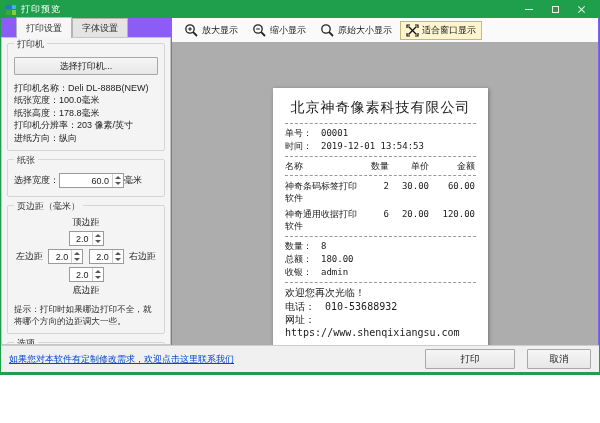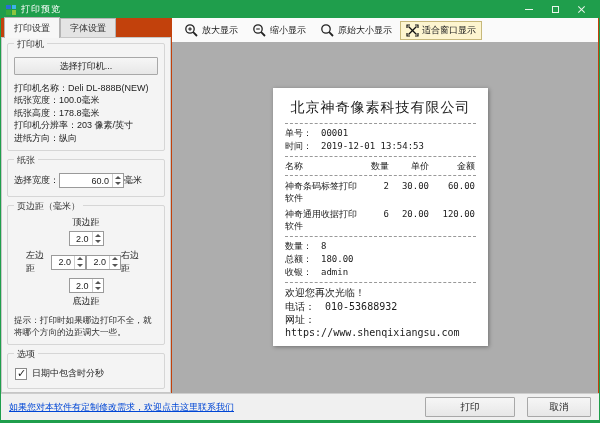--- a/index.html
+++ b/index.html
@@ -1,39 +1,39 @@
 <!DOCTYPE html>
 <html><head>
 <meta charset="utf-8">
 <style>
   * { box-sizing: border-box; margin: 0; padding: 0; }
   html,body { width:600px; height:423px; overflow:hidden; }
   body { font-family:"Liberation Sans","DejaVu Sans",sans-serif; font-size:9px; color:#222; }
-  .window { position:relative; width:600px; height:423px; background:#c2410c;
+  .window { position:relative; width:600px; height:375px; background:#8b5cf6;
             border:1px solid #1f9e4c; border-bottom:3px solid #1f9e4c; }
 
   
   .titlebar { position:absolute; left:0; top:0; right:0; height:17px; background:#1f9e4c;
               display:flex; align-items:center; padding:0 5px; color:#fff; }
   .app-icon { width:10px; height:10px; display:grid; grid-template-columns:1fr 1fr; gap:1px; margin-right:5px; }
   .app-icon i { display:block; }
   .app-icon i:nth-child(1){background:#2a6fd4;} .app-icon i:nth-child(2){background:#3bb4e8;}
   .app-icon i:nth-child(3){background:#37a93c;} .app-icon i:nth-child(4){background:#8bc540;}
   .title-text { font-size:9px; letter-spacing:1px; }
   .win-controls { margin-left:auto; display:flex; }
   .win-btn { width:26px; height:17px; display:flex; align-items:center; justify-content:center; position:relative; }
   .glyph-min { width:8px; height:1px; background:#eaf5ec; }
   .glyph-max { width:7px; height:7px; border:1px solid #eaf5ec; }
   .glyph-close { width:9px; height:9px; position:relative; }
   .glyph-close::before,.glyph-close::after { content:""; position:absolute; left:4px; top:0; width:1px; height:9px; background:#eaf5ec; }
   .glyph-close::before { transform:rotate(45deg);} .glyph-close::after { transform:rotate(-45deg);}
 
   
   .leftcol { position:absolute; left:0; top:17px; width:170px; bottom:27px; }
-  .tabstrip { height:20px; display:flex; align-items:flex-end; padding-left:3px; }
+  .tabstrip { height:20px; display:flex; align-items:flex-end; padding-left:15px; }
   .tab { padding:3px 9px; font-size:9px; border:1px solid #b4b4b4; border-bottom:none; background:#e4e4e4; color:#333; }
   .tab.active { background:#f7f7f7; padding-top:4px; position:relative; z-index:2; }
   .tabpage { position:absolute; top:19px; left:0; right:0; bottom:0; background:#f4f4f4;
              border:1px solid #c6c6c6; padding:5px 5px 0 5px; overflow:hidden; }
   .group { position:relative; border:1px solid #d6d6d6; border-radius:2px; margin-bottom:8px; padding:10px 6px 6px 6px; }
   .group-label { position:absolute; top:-6px; left:6px; background:#f4f4f4; padding:0 3px; font-size:9px; color:#333; }
 
   .btn { display:block; border:1px solid #a8a8a8; background:linear-gradient(#f6f6f6,#e7e7e7);
          font-size:9px; color:#222; text-align:center; border-radius:1px; font-family:inherit; }
   .select-printer-btn { width:100%; height:18px; margin:3px 0 7px 0; }
@@ -44,21 +44,21 @@
   .spin .arrows { width:11px; border-left:1px solid #cfcfcf; display:flex; flex-direction:column; }
   .spin .arrows span { flex:1; display:flex; align-items:center; justify-content:center; }
   .tri-up { width:0; height:0; border-left:3px solid transparent; border-right:3px solid transparent; border-bottom:3px solid #555; }
   .tri-dn { width:0; height:0; border-left:3px solid transparent; border-right:3px solid transparent; border-top:3px solid #555; }
   .spin-wide .val { width:52px; }
   .spin-sm .val { width:22px; }
 
   .paper-row { display:flex; align-items:center; gap:0; margin:3px 0 2px 0; }
   .mrow { display:flex; justify-content:center; margin:2px 0; }
   .mrow-center { text-align:center; }
-  .mrow-mid { display:flex; align-items:center; justify-content:space-between; margin:3px 12px; }
+  .mrow-mid { display:flex; align-items:center; justify-content:space-between; margin:3px 2px; }
   .mlabel { font-size:9px; color:#222; }
   .hint { margin-top:7px; font-size:8.6px; line-height:11.5px; color:#333; }
 
   .check-row { display:flex; align-items:flex-end; gap:5px; margin:3px 0 2px 1px; }
   .checkbox { width:12px; height:12px; border:1px solid #8a8a8a; background:#fff; position:relative; }
   .checkbox.checked::after { content:"✓"; position:absolute; left:1px; top:-2px; font-size:11px; color:#1c1c1c; }
 
   
   .toolbar { position:absolute; left:171px; top:17px; right:1px; height:24px; background:#fafafa;
              display:flex; align-items:center; gap:2px; padding-left:6px; }

